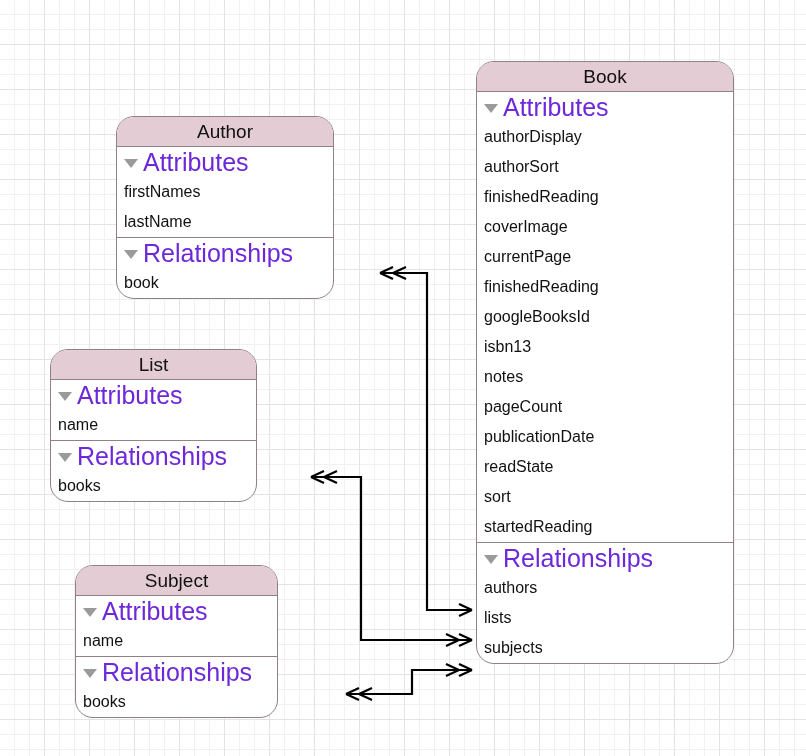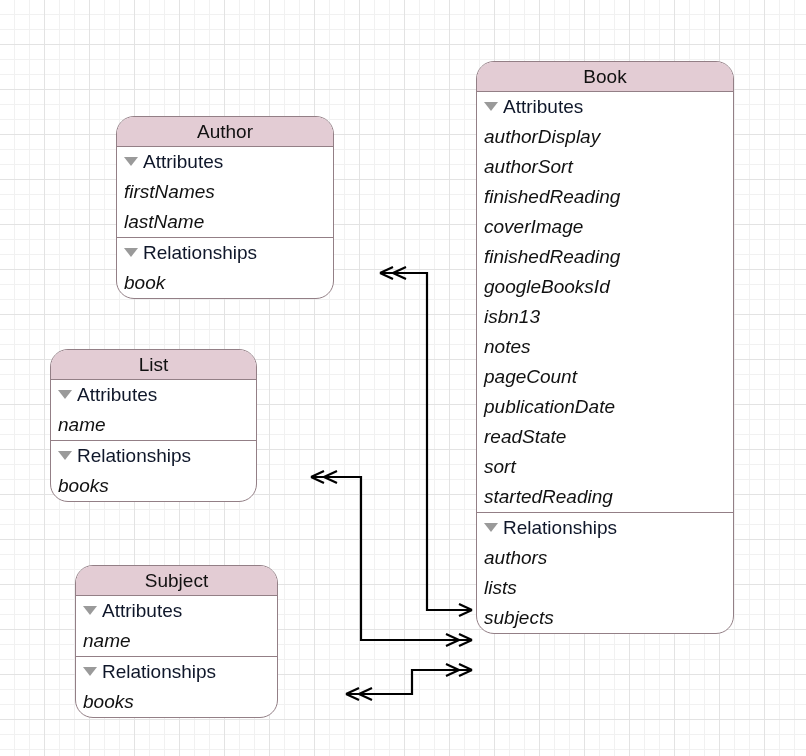--- a/index.html
+++ b/index.html
@@ -61,48 +61,47 @@
   .section {
     box-sizing: border-box;
   }
   .section + .section {
     border-top: 1.6px solid #937f86;
   }
 
   .section-head {
     height: 30px;
     line-height: 30px;
-    font-size: 19px;
-    color: #0f172a;
+    font-size: 25px;
+    color: #6d28d9;
     padding-left: 7px;
     white-space: nowrap;
     box-sizing: border-box;
   }
   .tri {
     display: inline-block;
     width: 0;
     height: 0;
     border-left: 7px solid transparent;
     border-right: 7px solid transparent;
     border-top: 9px solid #9a9a9a;
     vertical-align: middle;
     position: relative;
     top: -1px;
     margin-right: 5px;
   }
 
   .field {
     height: 30px;
     line-height: 30px;
-    font-size: 19px;
+    font-size: 16px;
     color: #111111;
     padding-left: 7px;
     white-space: nowrap;
     box-sizing: border-box;
-    font-style: italic;
   }
 </style>
 </head>
 <body>
 
 <div id="canvas">
 
   <svg id="lines" width="806" height="756" viewBox="0 0 806 756">
     <defs>
       <g id="arrow-one">
@@ -192,20 +191,21 @@
   <div class="entity" style="left:476px; top:61px; width:258px;">
     <div class="entity-title">Book</div>
     <div class="section">
       <div class="section-head">
         <span class="tri"></span><span>Attributes</span>
       </div>
       <div class="field">authorDisplay</div>
       <div class="field">authorSort</div>
       <div class="field">finishedReading</div>
       <div class="field">coverImage</div>
+      <div class="field">currentPage</div>
       <div class="field">finishedReading</div>
       <div class="field">googleBooksId</div>
       <div class="field">isbn13</div>
       <div class="field">notes</div>
       <div class="field">pageCount</div>
       <div class="field">publicationDate</div>
       <div class="field">readState</div>
       <div class="field">sort</div>
       <div class="field">startedReading</div>
     </div>

